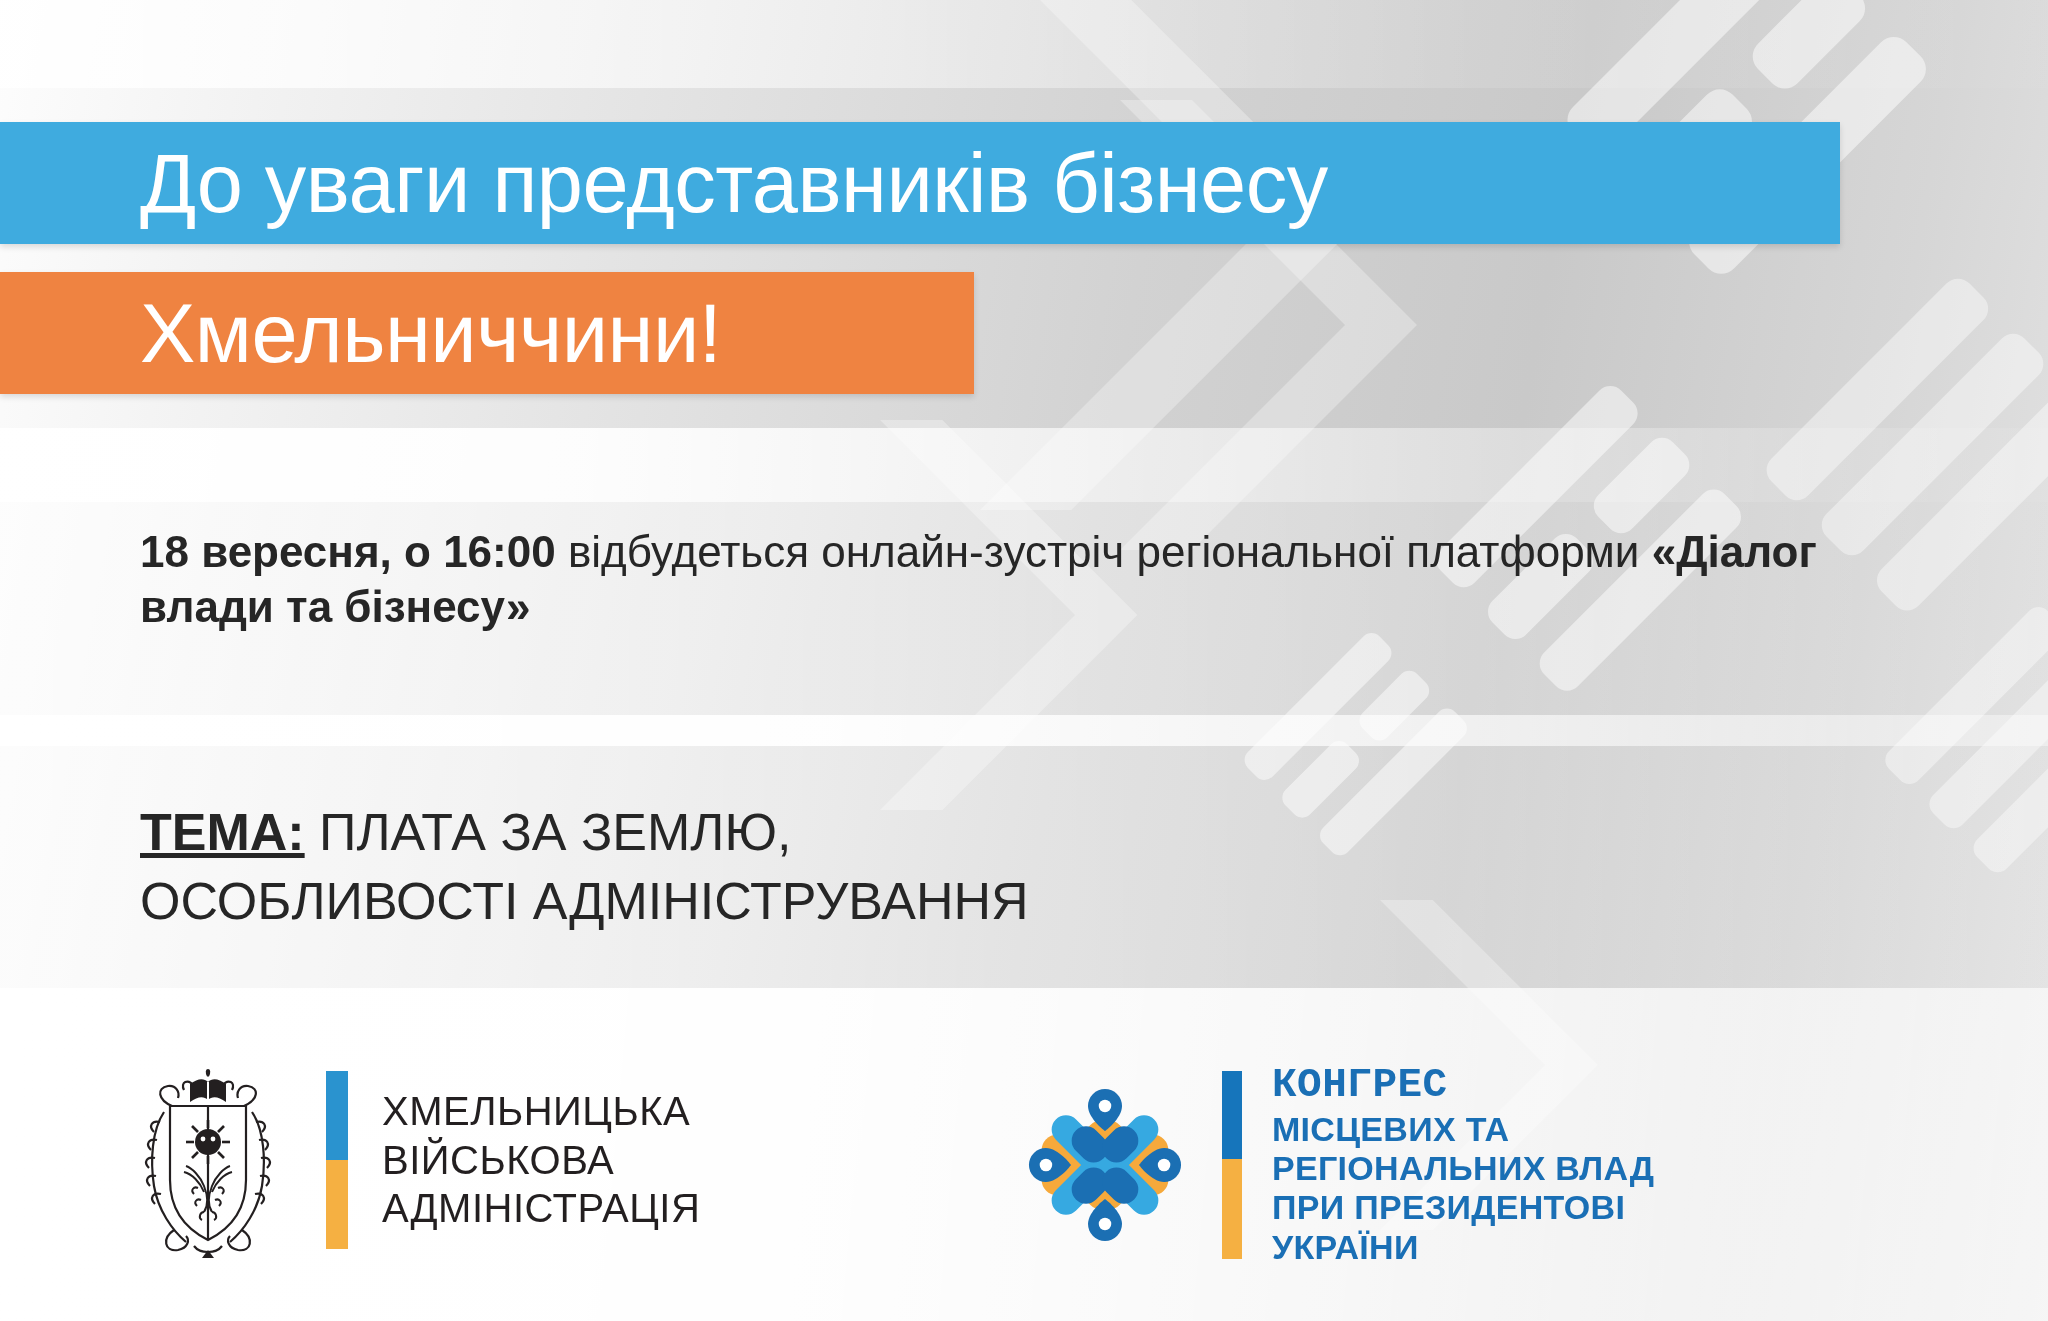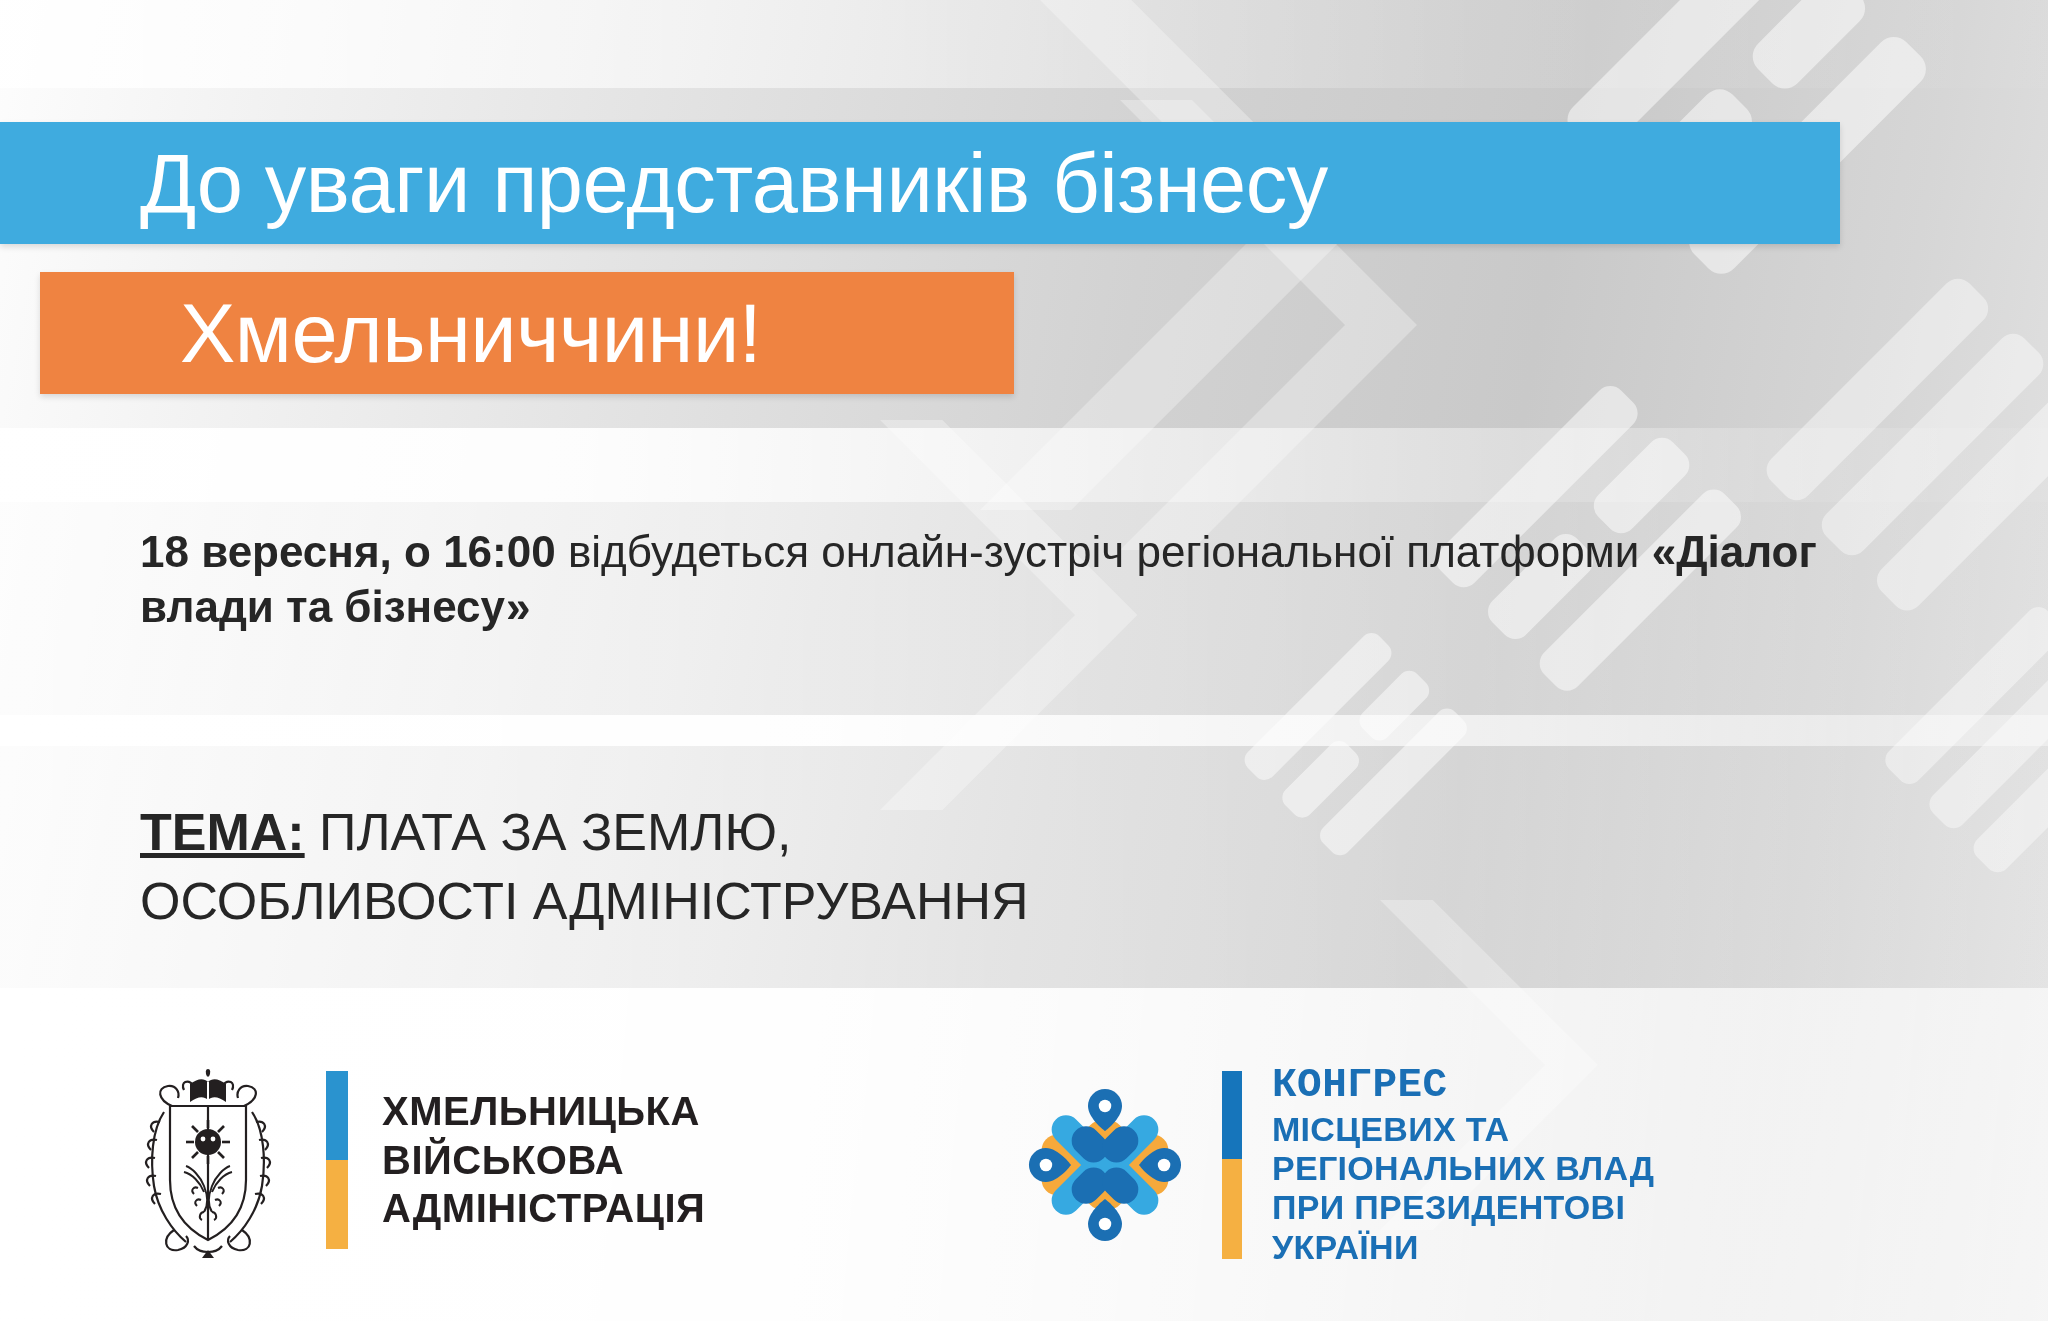--- a/index.html
+++ b/index.html
@@ -57,21 +57,20 @@
     display:flex; align-items:center;
     box-shadow:0 3px 6px rgba(0,0,0,0.13);
   }
   .bar-blue{
     left:0; top:122px; width:1840px; height:122px;
     background:#3fabdf;
   }
   .bar-orange{
     left:0; top:272px; width:974px; height:122px;
     background:#ef8341;
-    margin-left:40px;
   }
   .bar-text{
     color:#ffffff;
     font-weight:normal;
     font-size:83px;
     line-height:1;
     letter-spacing:-0.5px;
     white-space:nowrap;
   }
   .bar-blue .bar-text{ padding-left:140px; }
@@ -109,21 +108,21 @@
   .logo-oda{
     position:absolute; left:128px; top:0;
     display:flex; align-items:center; gap:0px;
   }
   .crest{ width:160px; height:200px; display:block; }
   .flagbar{
     width:22px; height:178px; margin-left:38px; margin-right:34px;
     background:linear-gradient(to bottom,#2a93cf 0 50%, #f5b042 50% 100%);
   }
   .oda-text{
-    font-size:40px; font-weight:bold; line-height:1.22;
+    font-size:40px; font-weight:normal; line-height:1.22;
     color:#231f20; letter-spacing:0.5px;
     text-transform:uppercase;
     white-space:nowrap;
   }
 
   .logo-congress{
     position:absolute; left:1020px; top:2px;
     display:flex; align-items:center;
   }
   .congress-mark{ width:170px; height:190px; display:block; }

